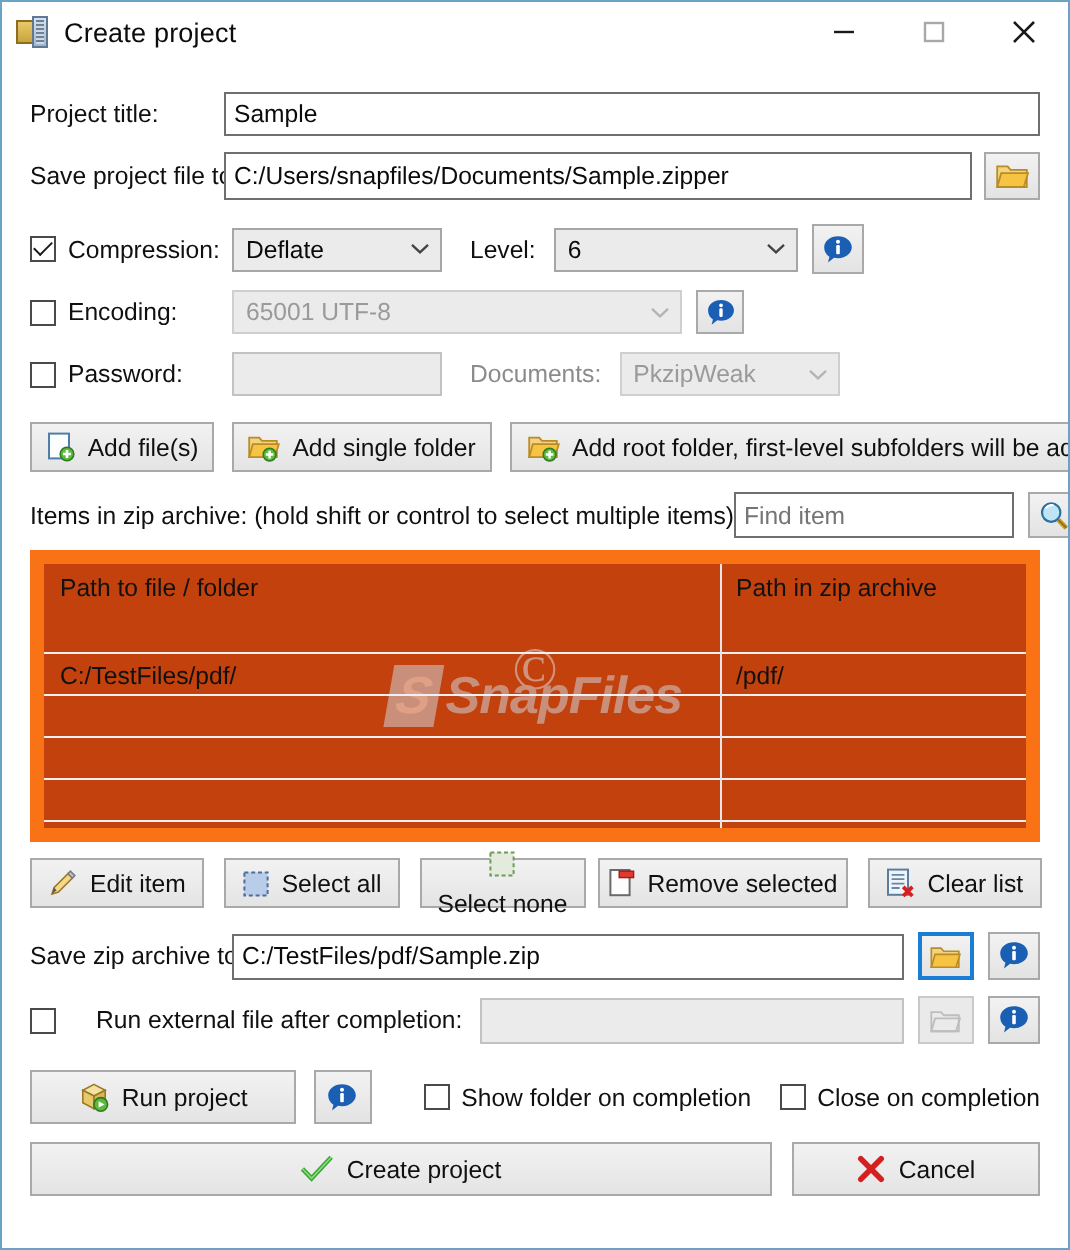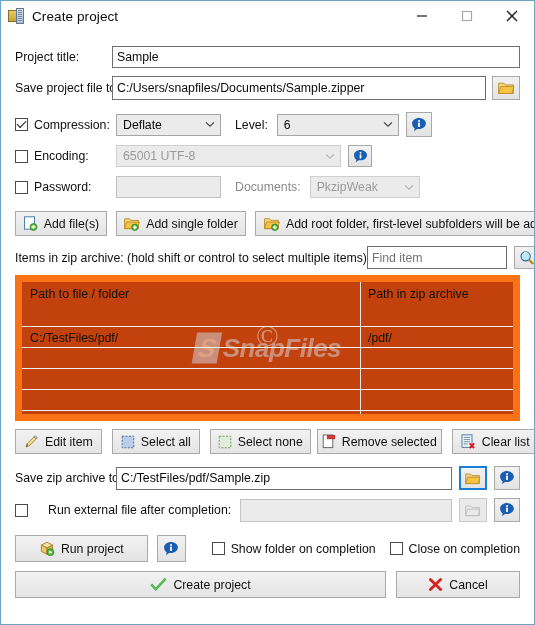--- a/index.html
+++ b/index.html
@@ -426,21 +426,21 @@
         <span>Edit item</span>
       </div>
       <div class="btn" style="width:94px; margin-left:10px;">
         <span class="ic">
           <svg width="14" height="14" viewBox="0 0 14 14">
             <rect x="1.2" y="1.2" width="11.6" height="11.6" fill="#b9cde9" stroke="#4a6f9e" stroke-width="1" stroke-dasharray="2 1.4"></rect>
           </svg>
         </span>
         <span>Select all</span>
       </div>
-      <div class="btn" style="width:101px; margin-left:10px;">
+      <div class="btn" style="width:101px; margin-left:10px;flex-direction:column;">
         <span class="ic">
           <svg width="14" height="14" viewBox="0 0 14 14">
             <rect x="1.2" y="1.2" width="11.6" height="11.6" fill="#e3ecdc" stroke="#6f9a58" stroke-width="1" stroke-dasharray="2 1.4"></rect>
           </svg>
         </span>
         <span>Select none</span>
       </div>
       <div class="btn" style="width:125px; margin-left:6px;">
         <span class="ic">
           <svg width="14" height="15" viewBox="0 0 14 15">

